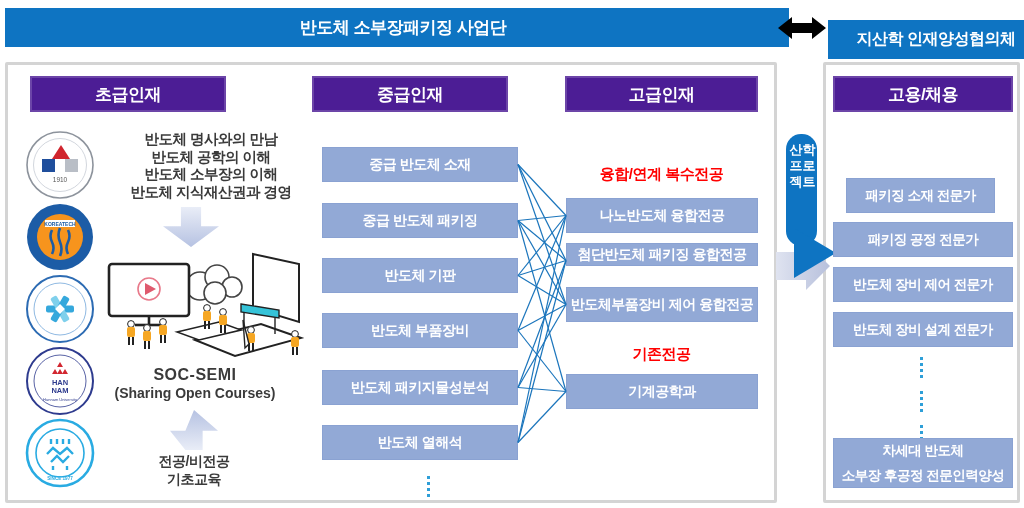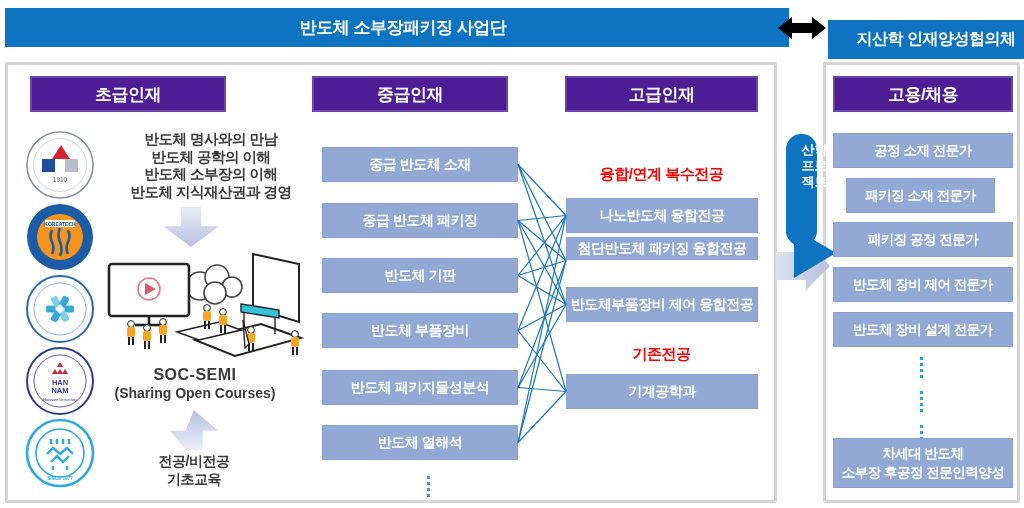--- a/index.html
+++ b/index.html
@@ -211,21 +211,21 @@
 
   <div class="dotcol" style="left:427px;top:476px;">
     <span class="dot"></span>
       <span class="dot"></span>
       <span class="dot"></span>
       <span class="dot"></span>
   </div>
 
   <div class="redlabel" style="left:565px;top:165px;width:193px;">융합/연계 복수전공</div>
   <div class="bluebox" style="left:566px;top:198px;width:192px;height:35px;">나노반도체 융합전공</div>
-  <div class="bluebox" style="left:566px;top:237px;width:192px;height:23px;">첨단반도체 패키징 융합전공</div>
+  <div class="bluebox" style="left:566px;top:243px;width:192px;height:23px;">첨단반도체 패키징 융합전공</div>
   <div class="bluebox" style="left:566px;top:287px;width:192px;height:35px;">반도체부품장비 제어 융합전공</div>
   <div class="redlabel" style="left:565px;top:345px;width:193px;">기존전공</div>
   <div class="bluebox" style="left:566px;top:374px;width:192px;height:35px;">기계공학과</div>
 
   <svg id="connections" style="position:absolute;left:0;top:0;pointer-events:none;" width="1024" height="508">
       <line x1="518" y1="164.5" x2="566" y2="215.5" stroke="#1b75bc" stroke-width="1.2"></line>
       <line x1="518" y1="164.5" x2="566" y2="260.5" stroke="#1b75bc" stroke-width="1.2"></line>
       <line x1="518" y1="164.5" x2="566" y2="304.5" stroke="#1b75bc" stroke-width="1.2"></line>
       <line x1="518" y1="220.5" x2="566" y2="215.5" stroke="#1b75bc" stroke-width="1.2"></line>
       <line x1="518" y1="220.5" x2="566" y2="260.5" stroke="#1b75bc" stroke-width="1.2"></line>
@@ -249,39 +249,38 @@
     <defs>
       <linearGradient id="grayArr" x1="0" y1="0" x2="1" y2="0">
         <stop offset="0" stop-color="#dfe3f0"></stop>
           <stop offset="1" stop-color="#b7c0dc"></stop>
       </linearGradient>
     </defs>
     <polygon points="4,120 34,120 34,110 58,134 34,158 34,148 4,148" fill="url(#grayArr)"></polygon>
     <rect x="14" y="2" width="31" height="112" rx="15" fill="#0e74c2"></rect>
     <polygon points="22,96 22,146 64,121" fill="#0e74c2"></polygon>
   </svg>
-  <div class="vlabel" style="left:787px;top:142px;margin-left:12px;">산학프로젝트</div>
-
-  <div class="bluebox empbox" style="left:833px;top:133px;width:180px;height:35px;">공정 소재 전문가</div>
+  <div class="vlabel" style="left:787px;top:142px;">산학프로젝트</div>
+
   <div class="bluebox empbox" style="left:833px;top:178px;width:149px;height:35px;margin-left:13px;">패키징 소재 전문가</div>
   <div class="bluebox empbox" style="left:833px;top:222px;width:180px;height:35px;">패키징 공정 전문가</div>
   <div class="bluebox empbox" style="left:833px;top:267px;width:180px;height:35px;">반도체 장비 제어 전문가</div>
   <div class="bluebox empbox" style="left:833px;top:312px;width:180px;height:35px;">반도체 장비 설계 전문가</div>
 
   <div class="dotcol" style="left:920px;top:357px;">
     <span class="dot"></span>
       <span class="dot"></span>
       <span class="dot"></span>
       <span class="dot"></span>
     <span class="dot cluster-gap"></span>
       <span class="dot"></span>
       <span class="dot"></span>
       <span class="dot"></span>
     <span class="dot cluster-gap"></span>
       <span class="dot"></span>
       <span class="dot"></span>
       <span class="dot"></span>
   </div>
 
-  <div class="bluebox empbox multiline" style="left:833px;top:438px;width:180px;height:50px;line-height:19px;">차세대 반도체
+  <div class="bluebox empbox multiline" style="left:833px;top:438px;width:180px;height:50px;line-height:25px;">차세대 반도체
 소부장 후공정 전문인력양성</div>
 
 </div>
 
 </body></html>

